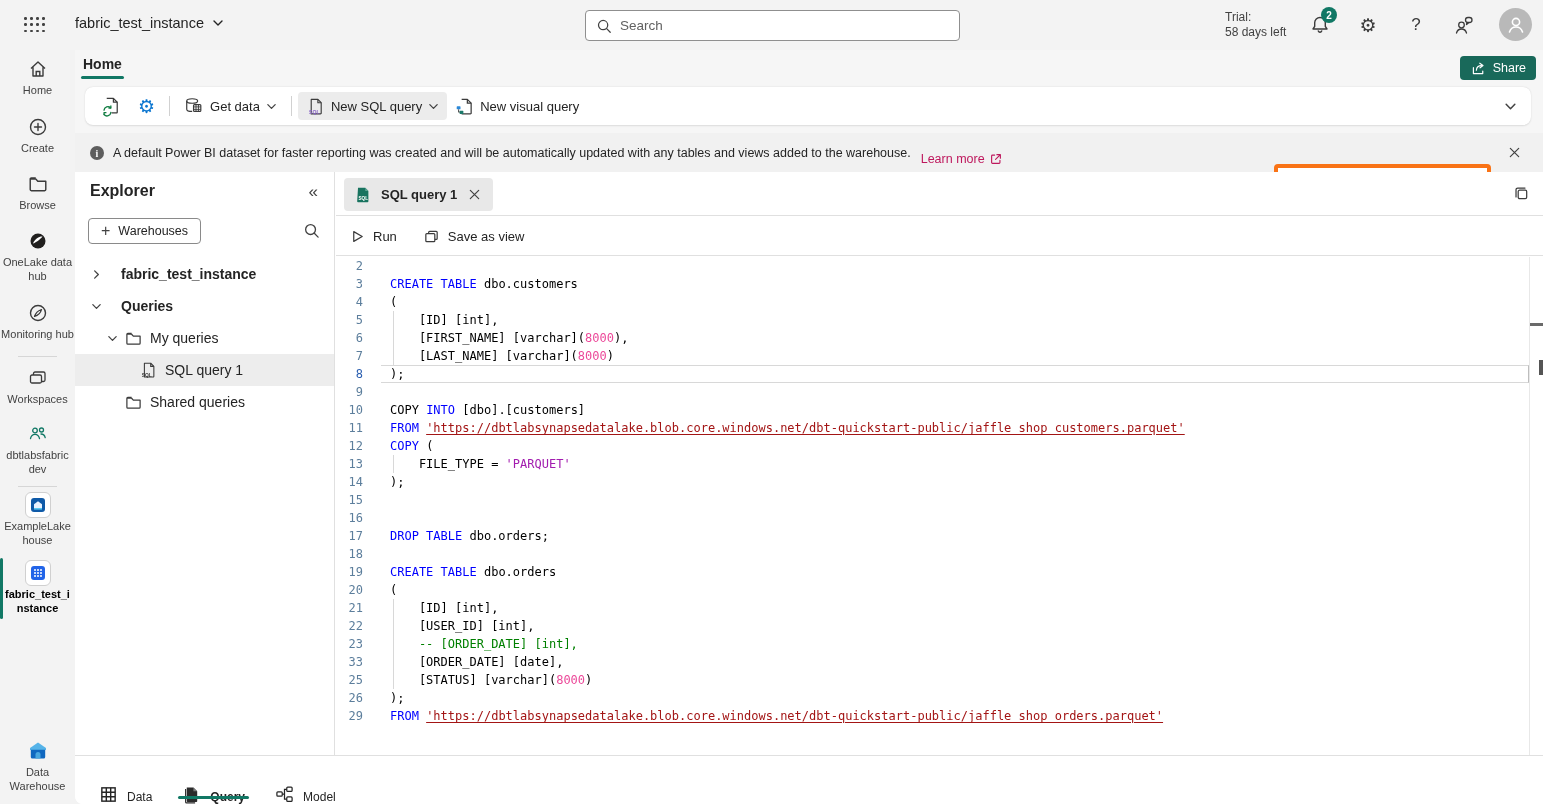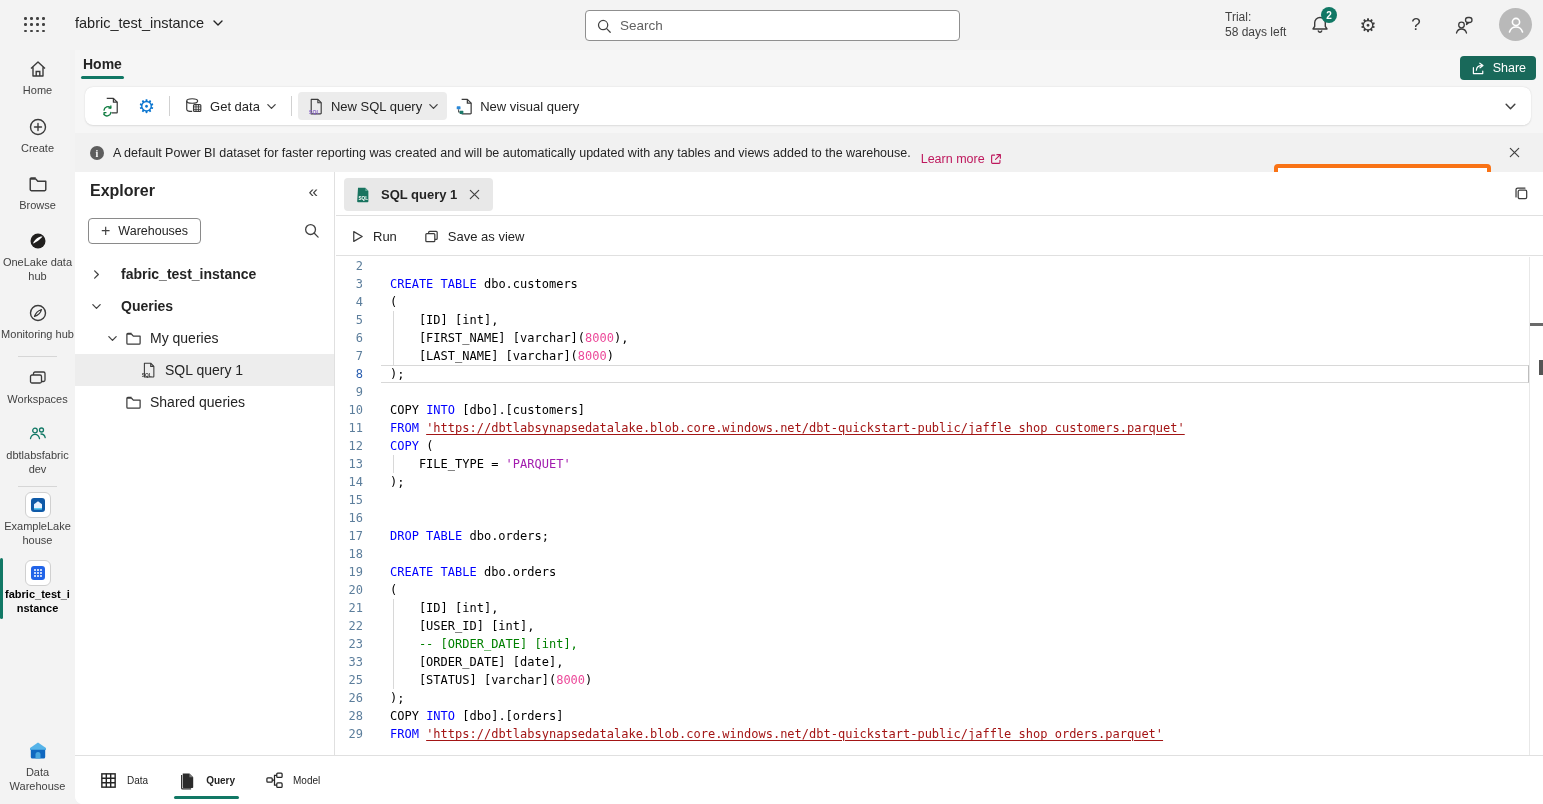--- a/index.html
+++ b/index.html
@@ -106,21 +106,21 @@
   .cl.cur::after { content:""; position:absolute; left:45px; right:0; top:0; bottom:0;
     border-top:1px solid #d8d8d8; border-bottom:1px solid #d8d8d8; border-right:1px solid #bdbdbd; pointer-events:none;}
   .guide { position:absolute; left:30px; top:0; bottom:0; width:1px; background:#d8d8d8; }
   .k { color:#0000ff; } .p { color:#000; } .c { color:#008000; } .n { color:#ec4899; }
   .s { color:#a21caf;text-align:right; }
   .su { color:#a31515; text-decoration:underline; text-decoration-color:#a31515; text-underline-offset:2px; }
 
   
   .footer { position:absolute; left:0; right:0; bottom:0; height:49px; border-top:1px solid #e0e0e0; background:#fff;
     border-bottom-left-radius:8px; display:flex; align-items:center; padding-left:24px; gap:30px;}
-  .f-tab { display:flex; align-items:center; gap:9px; font-size:10px; color:#242424; cursor:pointer; position:relative; height:100%; }
+  .f-tab { display:flex; align-items:flex-end; gap:9px; font-size:12px; color:#242424; cursor:pointer; position:relative; height:100%; }
   .f-tab.active { font-weight:bold; }
   .f-tab.active::after { content:""; position:absolute; left:-4px; right:-4px; bottom:5px; height:3px; background:#117865; border-radius:2px;}
 </style>
 </head>
 <body>
 
 <svg width="0" height="0" style="position:absolute">
   <defs>
     <symbol id="i-chev-down" viewBox="0 0 12 12">
         <path d="M2 4l4 4 4-4" fill="none" stroke="currentColor" stroke-width="1.4" stroke-linecap="round" stroke-linejoin="round"></path>
@@ -609,21 +609,20 @@
           <div class="cl"><span class="ln">17</span><span class="ct"><span class="k">DROP TABLE</span><span class="p"> dbo.orders;</span></span></div>
           <div class="cl"><span class="ln">18</span><span class="ct"></span></div>
           <div class="cl"><span class="ln">19</span><span class="ct"><span class="k">CREATE TABLE</span><span class="p"> dbo.orders</span></span></div>
           <div class="cl"><span class="ln">20</span><span class="ct"><span class="p">(</span></span></div>
           <div class="cl"><span class="ln">21</span><span class="ct"><span class="guide"></span><span class="p">    [ID] [int],</span></span></div>
           <div class="cl"><span class="ln">22</span><span class="ct"><span class="guide"></span><span class="p">    [USER_ID] [int],</span></span></div>
           <div class="cl"><span class="ln">23</span><span class="ct"><span class="guide"></span><span class="c">    -- [ORDER_DATE] [int],</span></span></div>
           <div class="cl"><span class="ln">33</span><span class="ct"><span class="guide"></span><span class="p">    [ORDER_DATE] [date],</span></span></div>
           <div class="cl"><span class="ln">25</span><span class="ct"><span class="guide"></span><span class="p">    [STATUS] [varchar](</span><span class="n">8000</span><span class="p">)</span></span></div>
           <div class="cl"><span class="ln">26</span><span class="ct"><span class="p">);</span></span></div>
-          <div class="cl"><span class="ln">28</span><span class="ct"><span class="p">COPY </span><span class="k">INTO</span><span class="p"> [dbo].[orders]</span></span></div>
           <div class="cl"><span class="ln">29</span><span class="ct"><span class="k">FROM</span><span class="p"> </span><span class="su">'https://dbtlabsynapsedatalake.blob.core.windows.net/dbt-quickstart-public/jaffle_shop_orders.parquet'</span></span></div>
         </div>
       <div class="ruler">
         <div class="mark1"></div>
         <div class="mark2"></div>
       </div>
     </div>
   </section>
 
   <footer class="footer">

